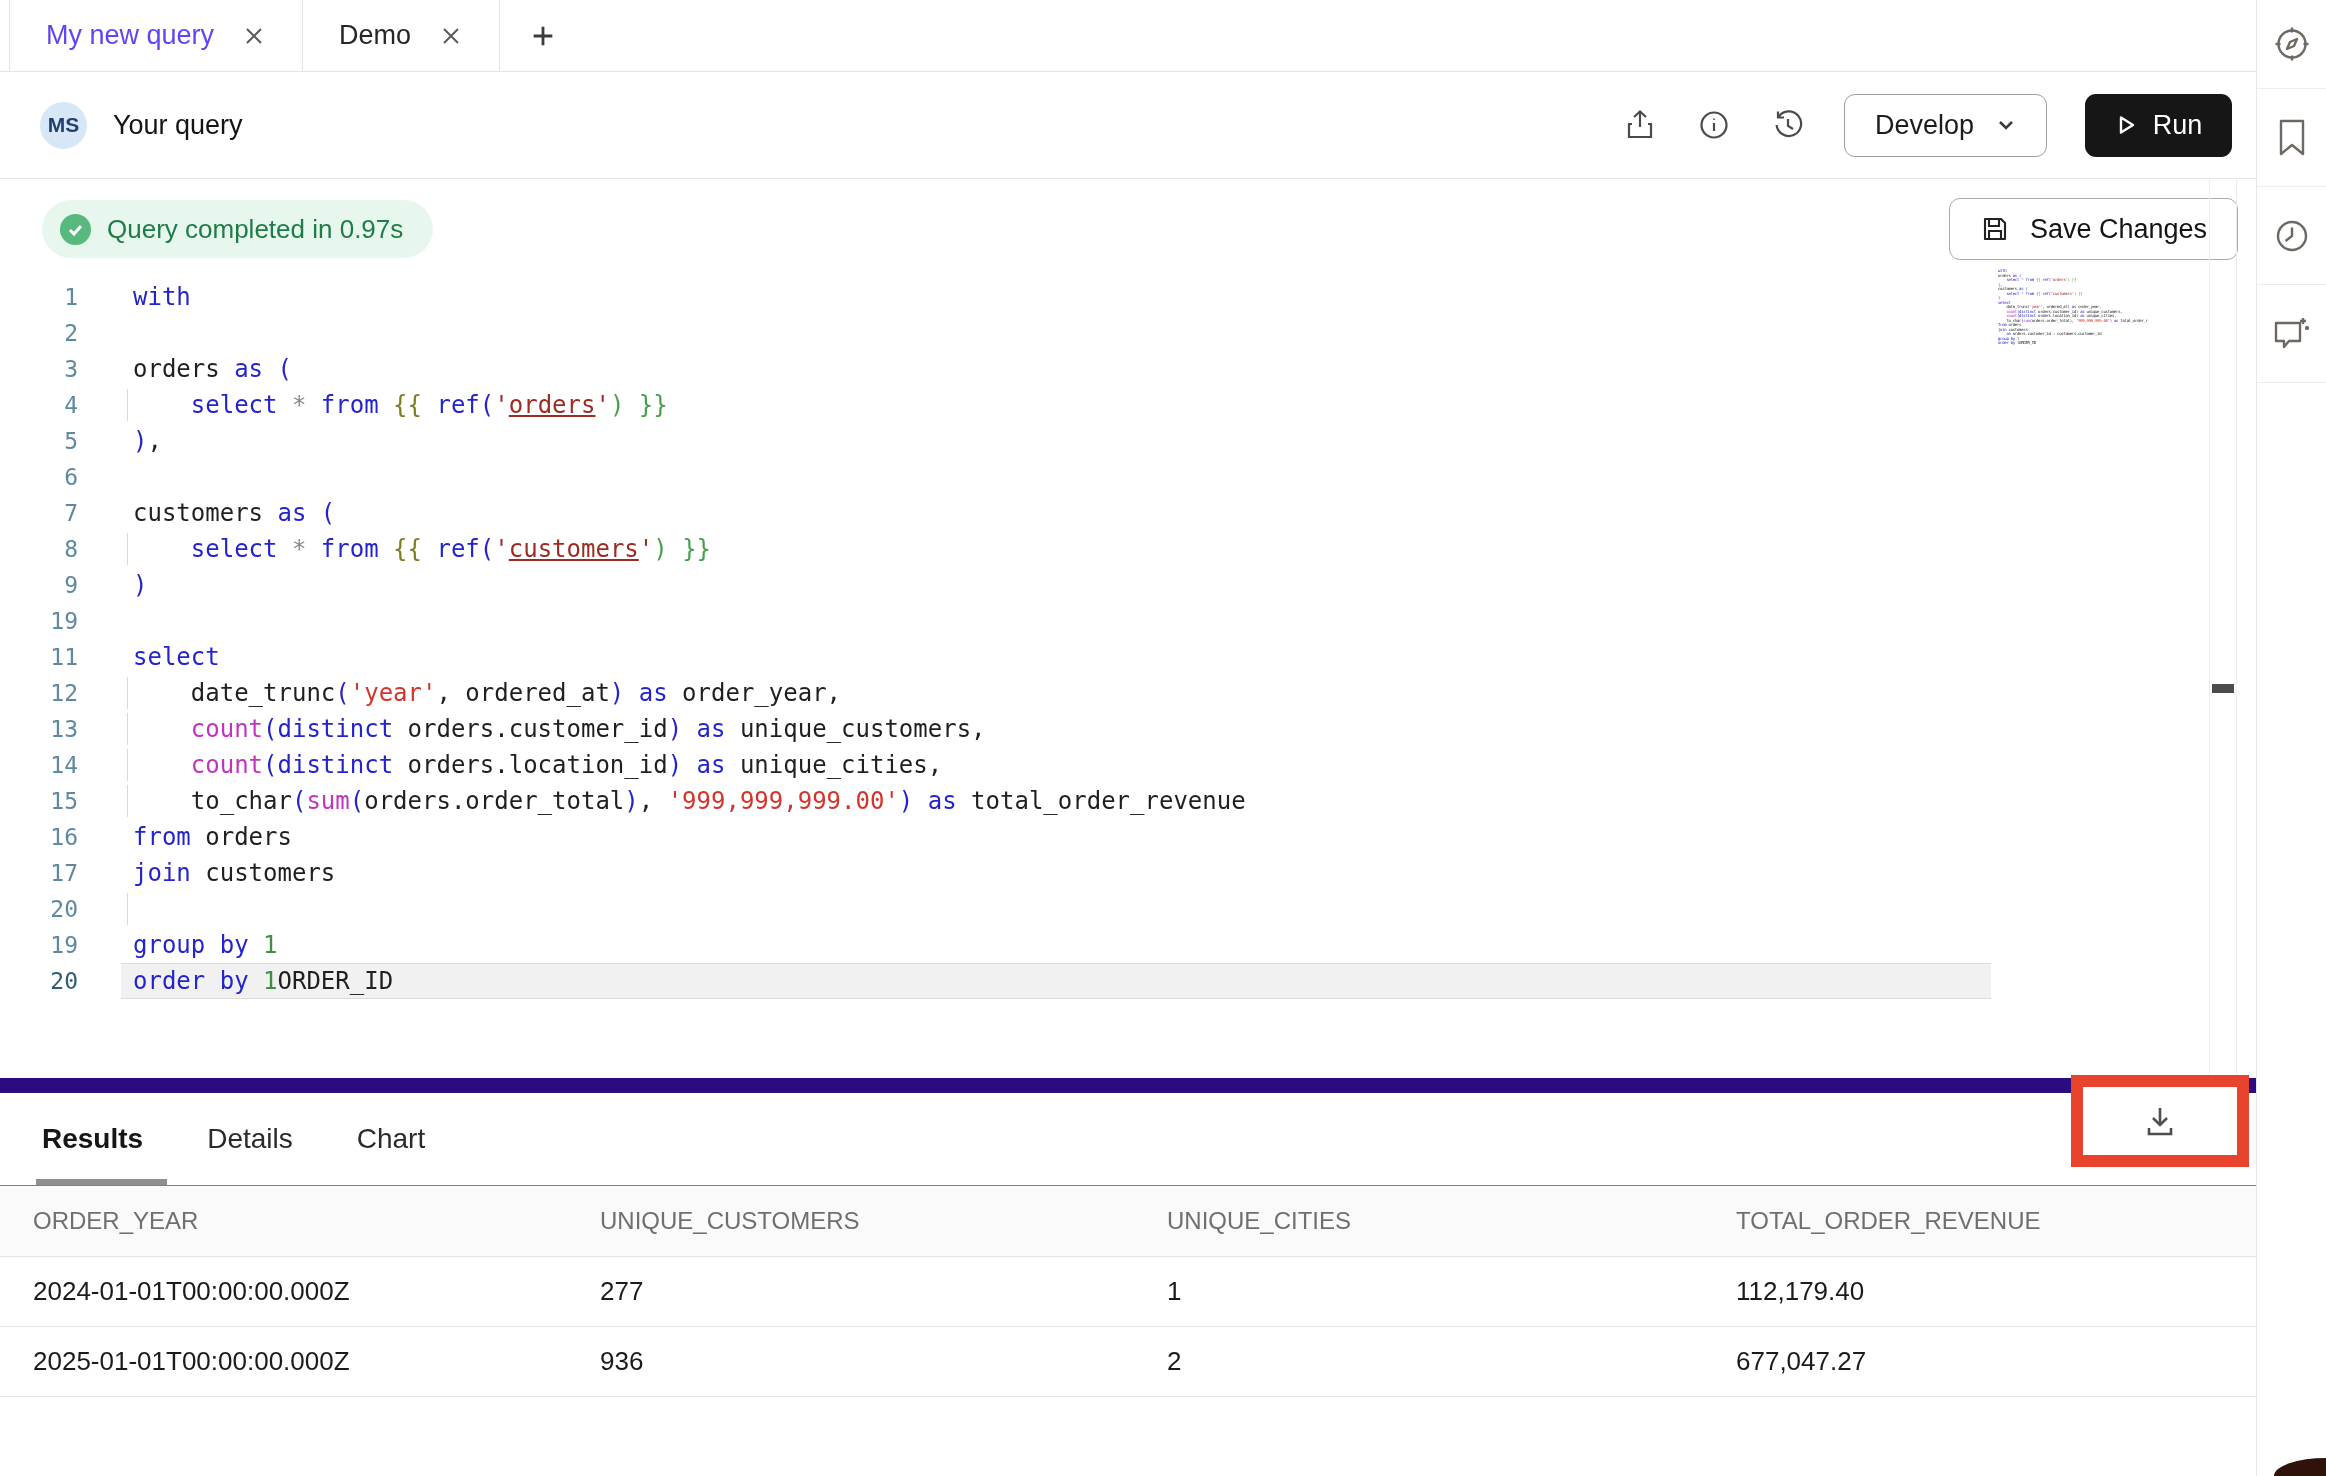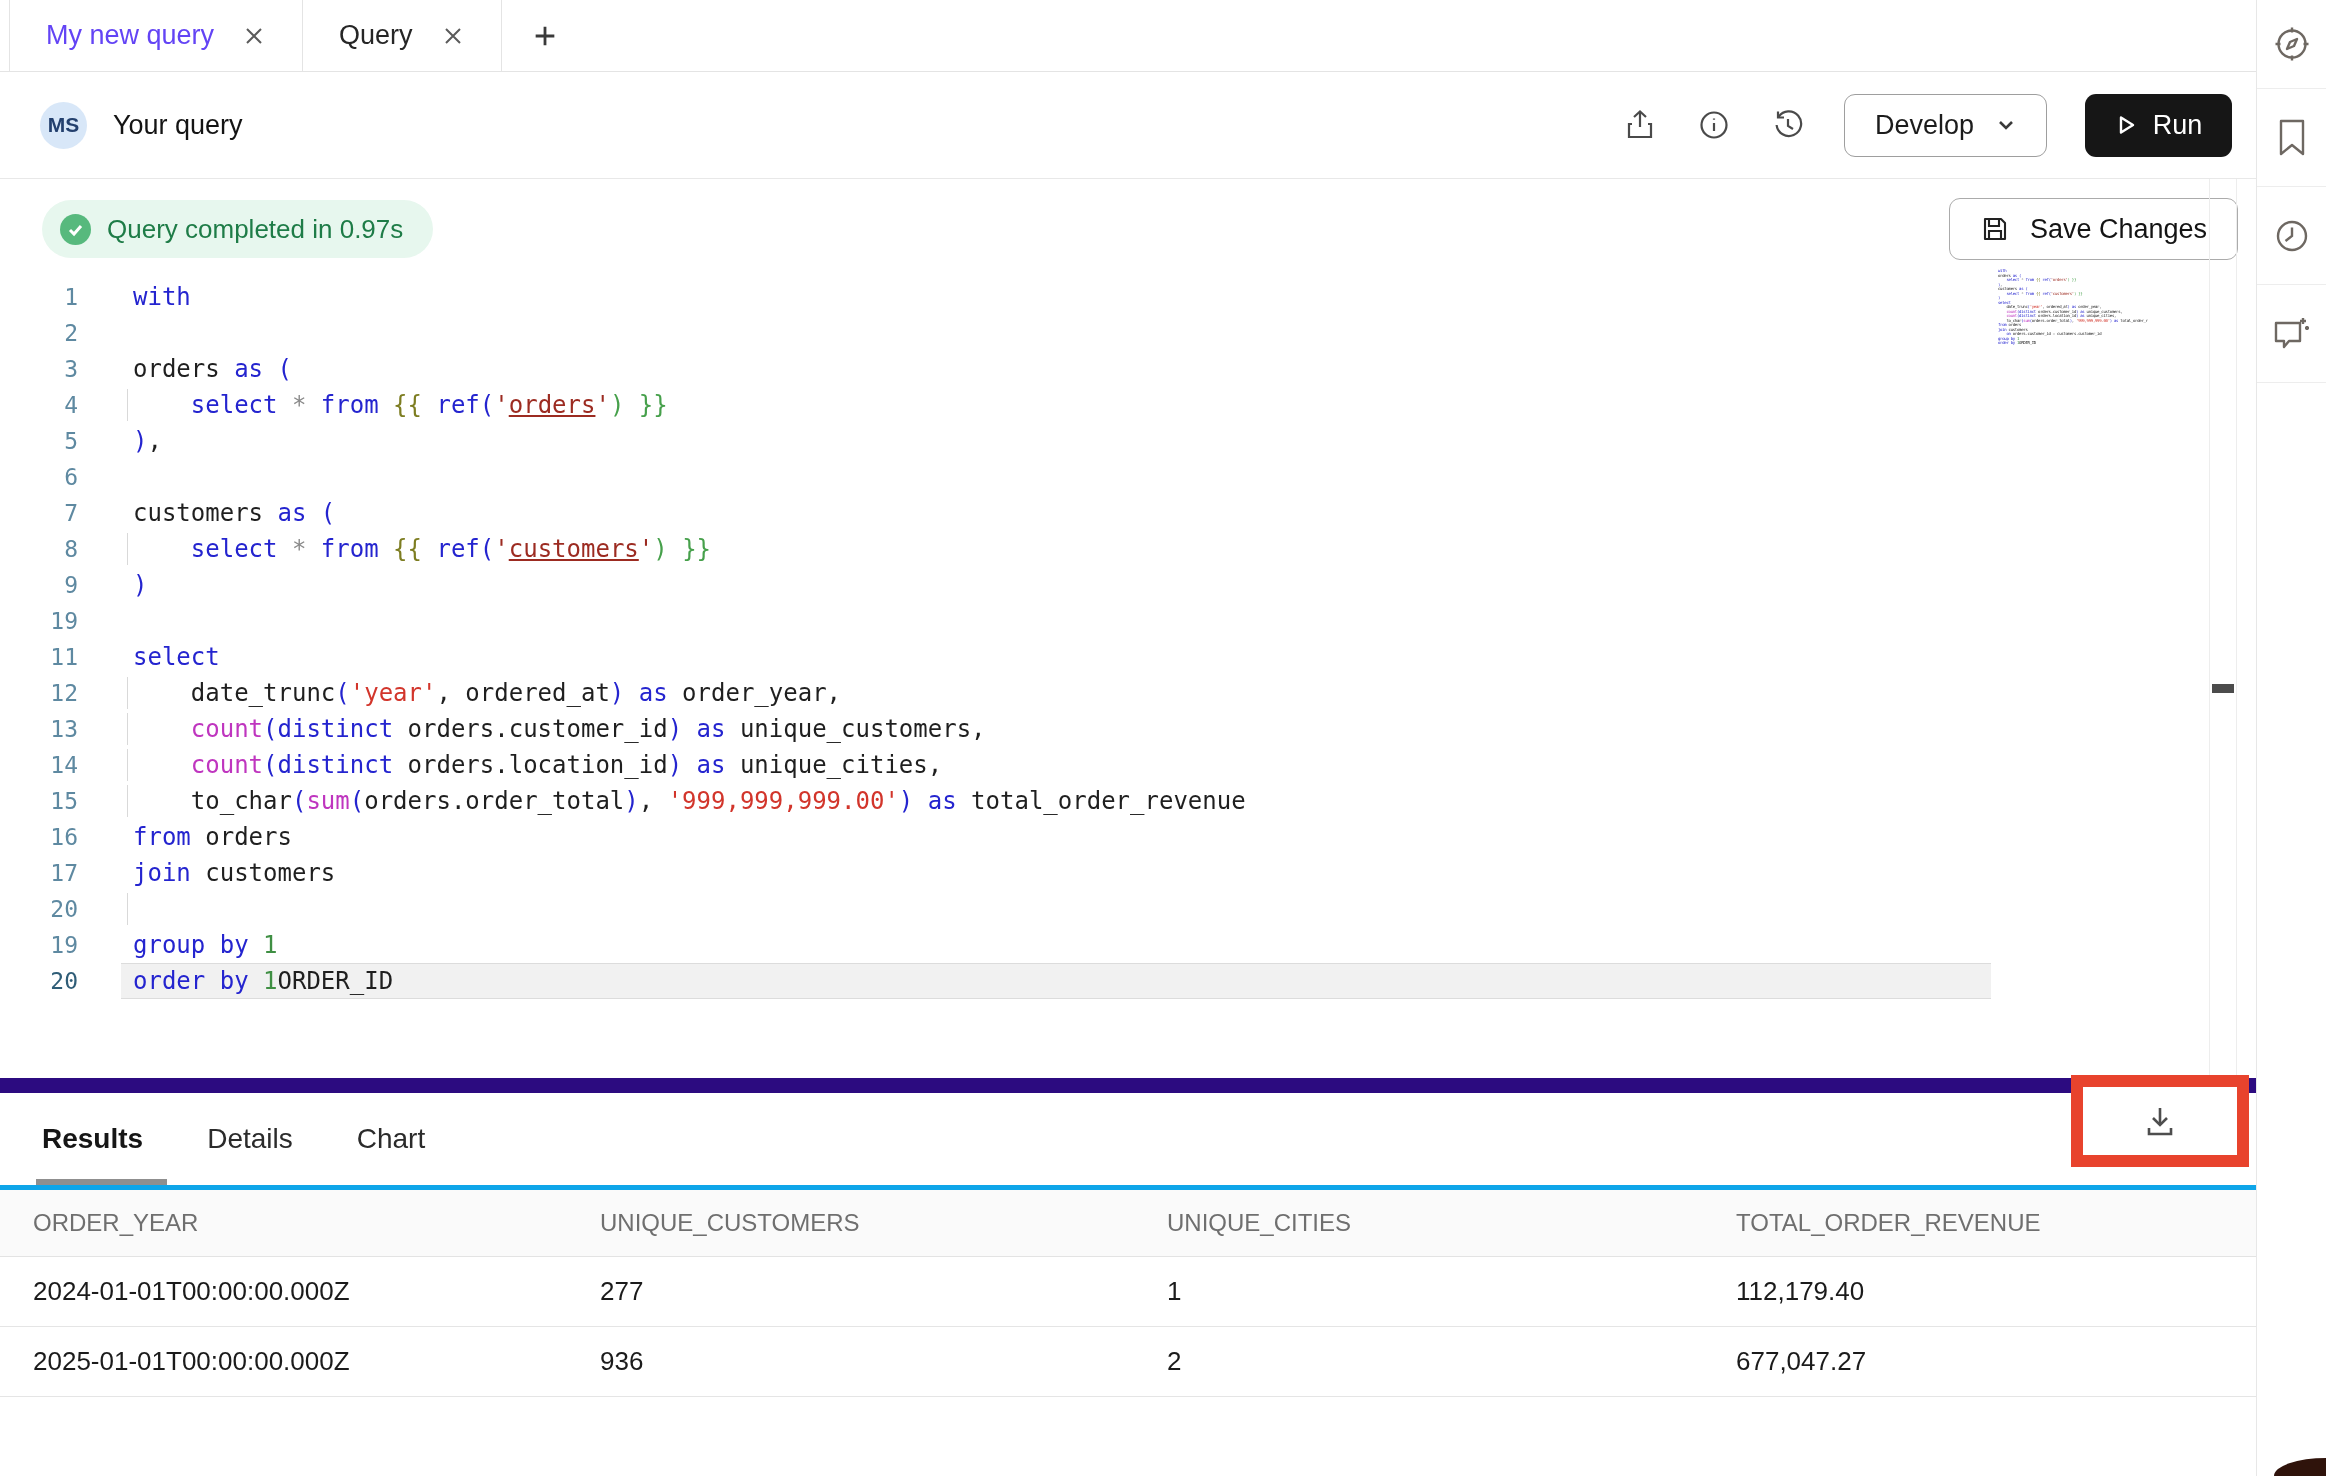--- a/index.html
+++ b/index.html
@@ -81,21 +81,21 @@
   
   .divider { position:absolute; top:1078px; left:0; width:2256px; height:15px; background:#2c0b80; }
   .results { position:absolute; top:1093px; left:0; width:2256px; height:383px; background:#fff; }
   .rtabs { display:flex; align-items:center; height:92px; padding-left:42px; gap:64px; }
   .rtab { font-size:28px; color:#2b2b2b; font-weight:500; position:relative; height:100%;
           display:flex; align-items:center; cursor:pointer; }
   .rtab.active { font-weight:700; color:#161616; }
   .rtab.active::after { content:""; position:absolute; left:-6px; right:-24px; bottom:0;
                         height:6px; background:#8f8f8f; }
   .grid { display:grid; grid-template-columns:567px 567px 569px 520px; padding-left:33px; align-items:center; }
-  .thead { height:72px; background:#fafafa; border-top:5px solid #0ea5e9; border-bottom:1px solid #e3e3e3;
+  .thead { height:72px; background:#fafafa; border-top:1px solid #0ea5e9; border-bottom:1px solid #e3e3e3;
            color:#6f6f6f; font-size:24px; }
   .trow { height:70px; border-bottom:1px solid #e5e5e5; font-size:26px; color:#1b1b1b; }
 
   
   .redbox { position:absolute; left:2071px; top:1075px; width:178px; height:92px;
             border:12px solid #e8432d; background:#fff; z-index:40;
             display:flex; align-items:center; justify-content:center; }
   .redbox .dl { width:46px; height:46px; display:flex; align-items:center; justify-content:center; cursor:pointer; }
   .redbox svg { width:34px; height:34px; stroke:#4e4e4e; fill:none; stroke-width:2.6; }
 
@@ -108,21 +108,21 @@
 <div class="main">
 
   <div class="tabbar" id="tabbar">
       <div class="tab active">
         <span>My new query</span>
         <svg viewBox="0 0 24 24" class="x">
           <path d="M5 5l14 14M19 5L5 19"></path>
         </svg>
       </div>
       <div class="tab">
-        <span>Query</span>
+        <span>Demo</span>
         <svg viewBox="0 0 24 24" class="x">
           <path d="M5 5l14 14M19 5L5 19"></path>
         </svg>
       </div>
     <div class="newtab">
       <svg viewBox="0 0 24 24">
           <path d="M12 4v16M4 12h16"></path>
         </svg>
     </div>
   </div>

